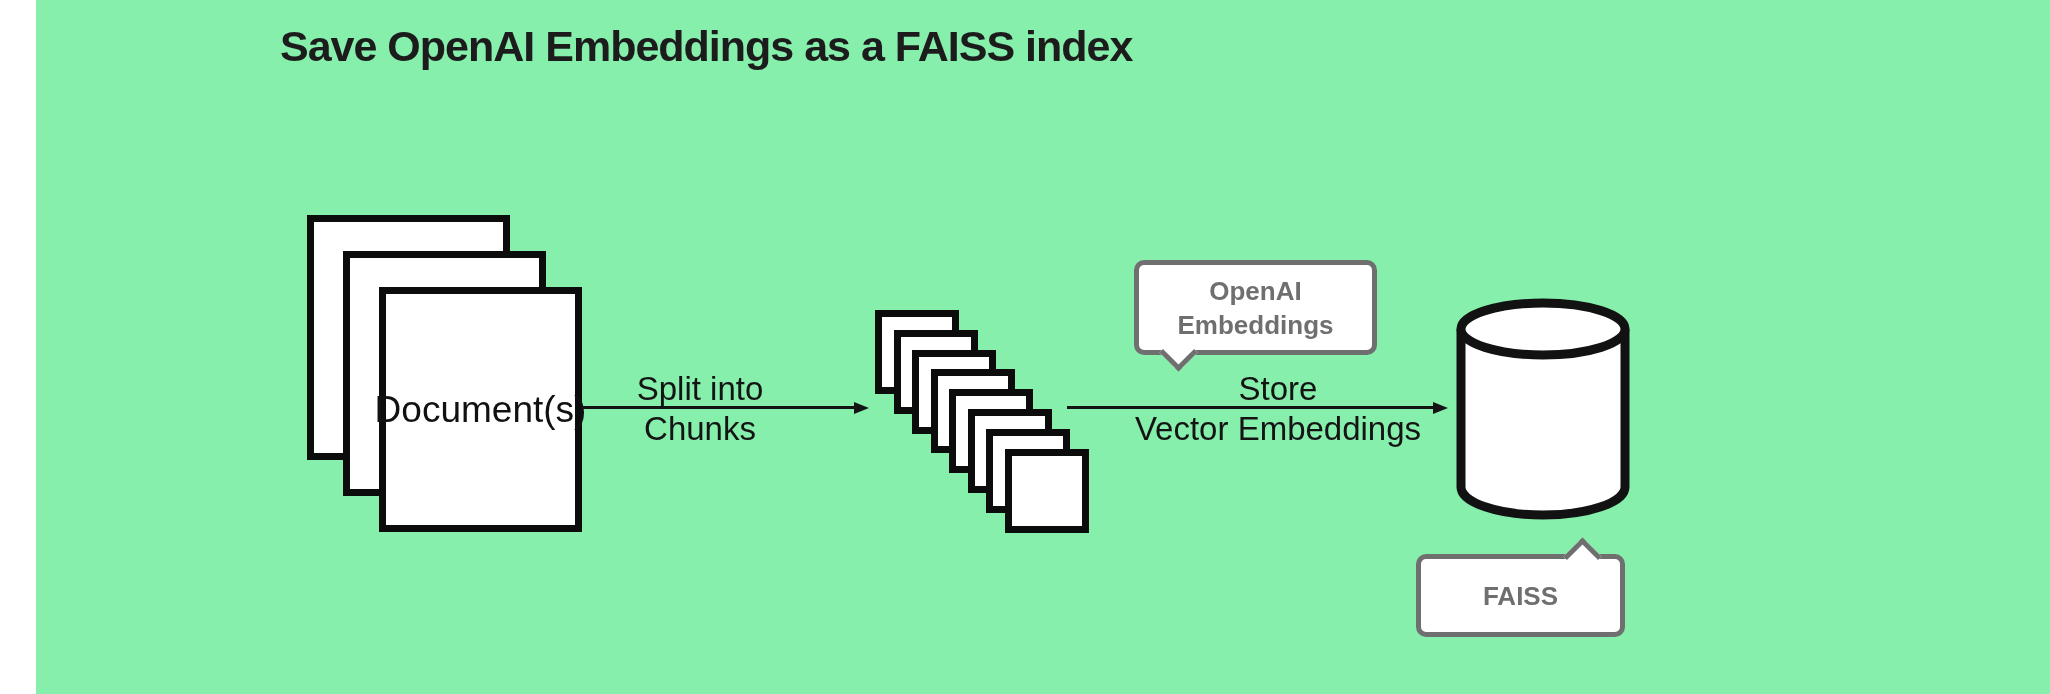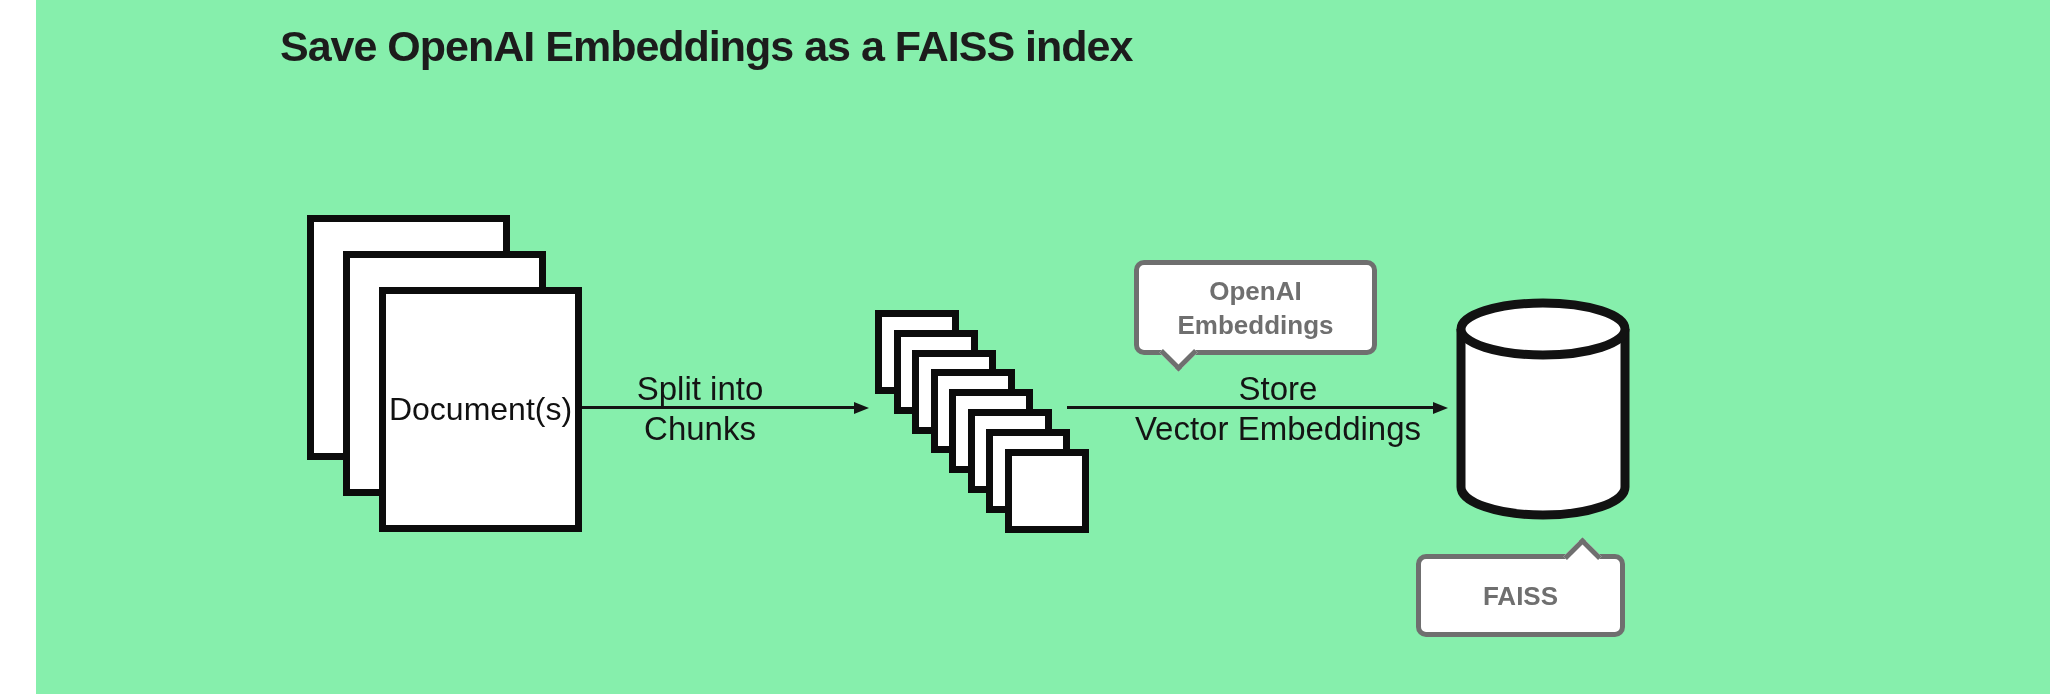--- a/index.html
+++ b/index.html
@@ -19,21 +19,21 @@
     font-size:43px;font-weight:700;letter-spacing:-1px;color:#1c1c1c;white-space:nowrap;
   }
 
   
   .doc-stack{position:absolute;left:271px;top:215px;width:280px;height:320px;}
   .doc-page{
     position:absolute;width:203px;height:245px;background:#ffffff;
     border:7px solid #0c0c0c;box-sizing:border-box;
     display:flex;align-items:center;justify-content:center;
   }
-  .doc-label{font-size:32px;color:#111111;white-space:nowrap;}
+  .doc-label{font-size:37px;color:#111111;white-space:nowrap;}
 
   
   .chunk-stack{position:absolute;left:839px;top:310px;width:216px;height:224px;}
   .chunk{
     position:absolute;width:84px;height:84px;background:#ffffff;
     border:7px solid #0c0c0c;box-sizing:border-box;
   }
 
   
   .bubble{

